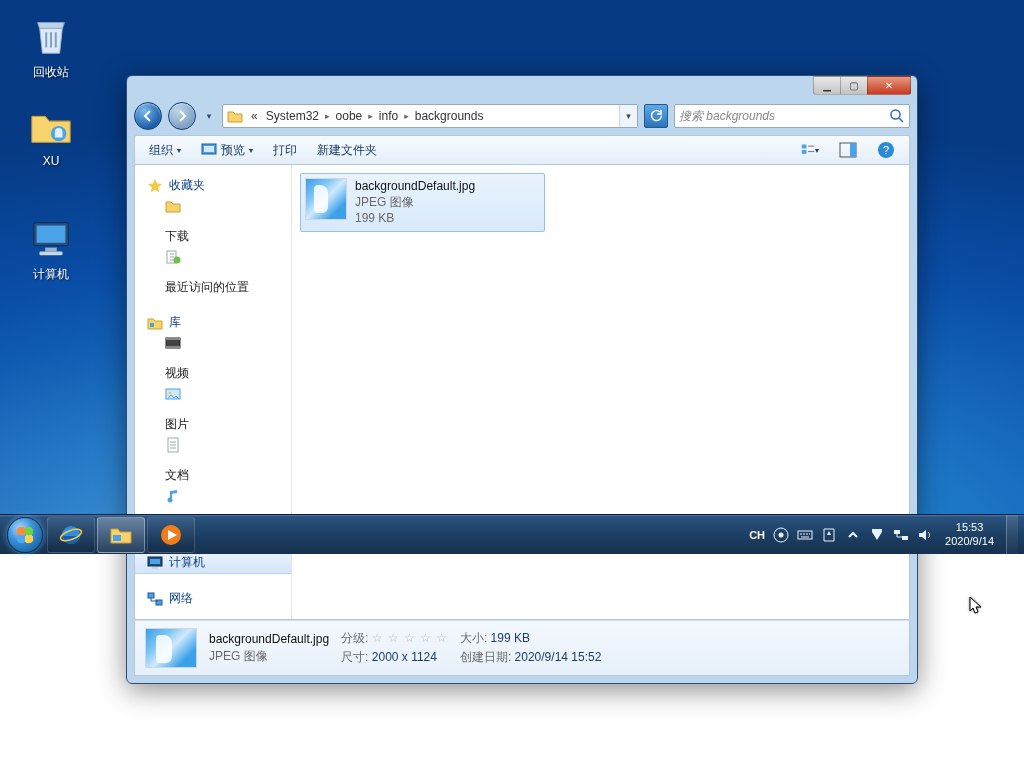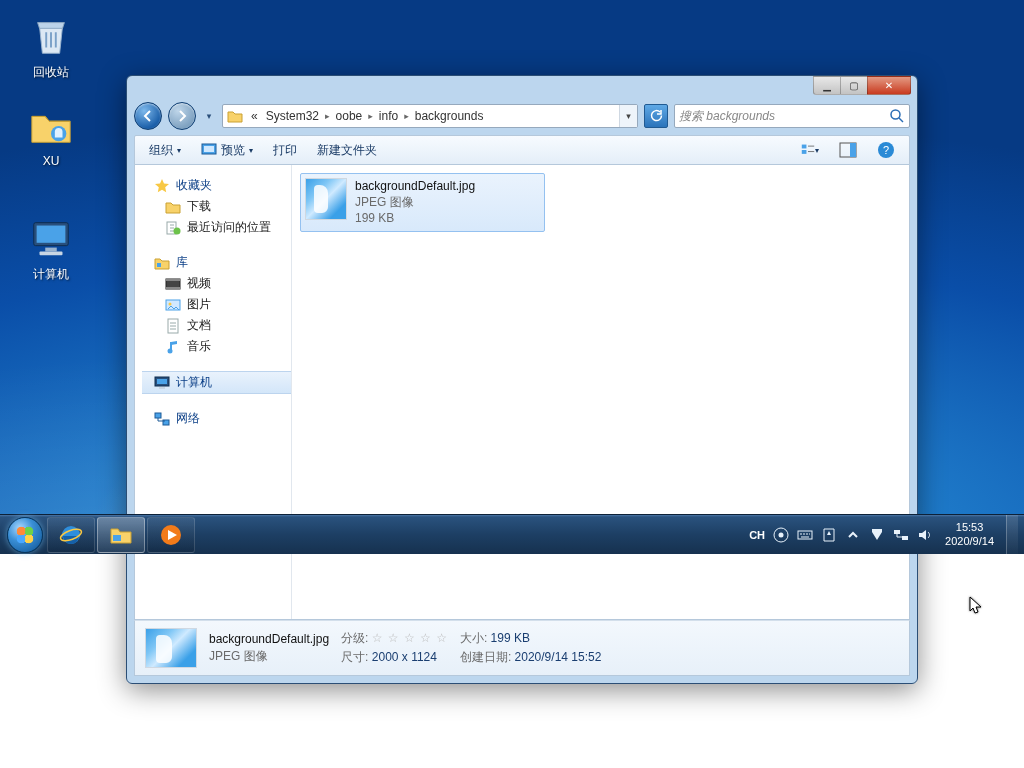--- a/index.html
+++ b/index.html
@@ -99,23 +99,23 @@
 
 
 .body{
   flex:1;display:flex;background:#fff;border:1px solid #b5c8db;border-top:none;min-height:0;
 }
 .sidebar{
   width:157px;border-right:1px solid #e1e7ee;padding:8px 0;font-size:12px;color:#1a1a1a;
   overflow:hidden;
 }
 .side-group{margin:2px 0 14px;}
-.side-head{display:flex;align-items:center;gap:6px;padding:2px 8px 2px 12px;color:#0a3e86;margin-left:7px;}
+.side-head{display:flex;align-items:center;gap:6px;padding:2px 8px 2px 12px;color:#0a3e86;}
 .side-head.sel{background:linear-gradient(#e9f2fc,#d3e6f9);border-top:1px solid #bcd4ee;border-bottom:1px solid #bcd4ee;}
-.side-item{display:flex;align-items:center;gap:6px;padding:2px 8px 2px 30px;}
+.side-item{display:flex;gap:14px;padding:2px 8px 2px 30px;flex-direction:column;}
 .side-ico{width:16px;height:16px;display:inline-flex;align-items:center;justify-content:center;}
 
 
 .content{flex:1;padding:8px;overflow:auto;background:#fff;}
 .file-tile{
   width:245px;display:flex;align-items:flex-start;gap:8px;padding:4px;
   background:linear-gradient(#eaf3fd,#d8e9fb);border:1px solid #94c1f0;border-radius:2px;
 }
 .thumb{
   width:42px;height:42px;border:1px solid #d0d8e0;

